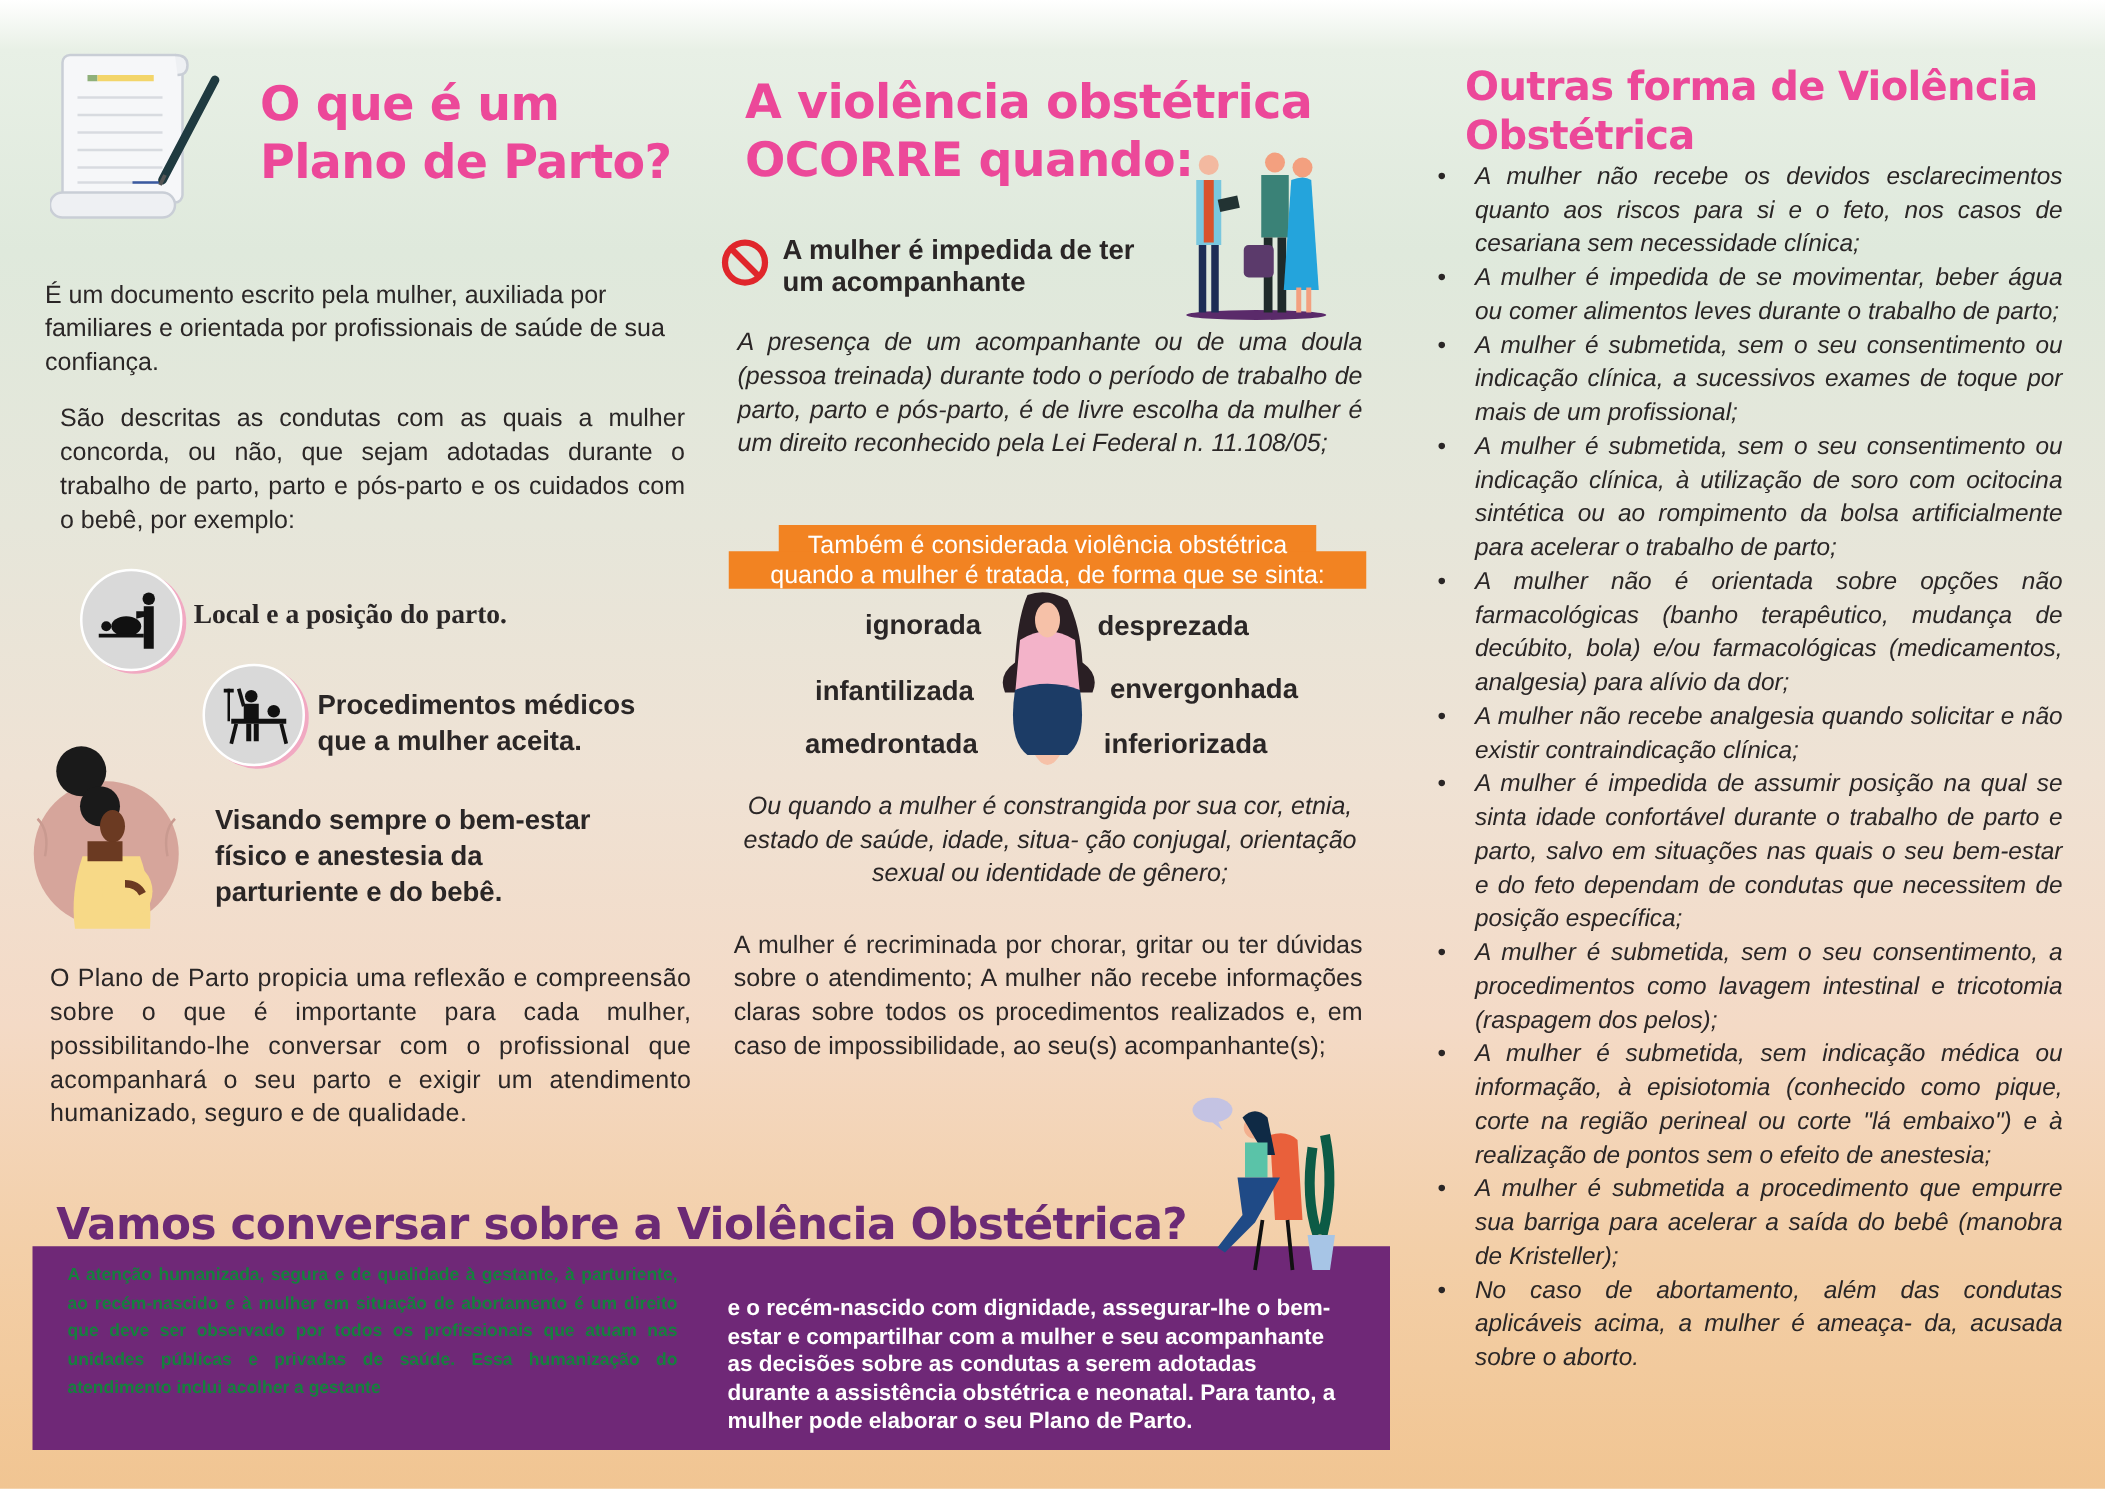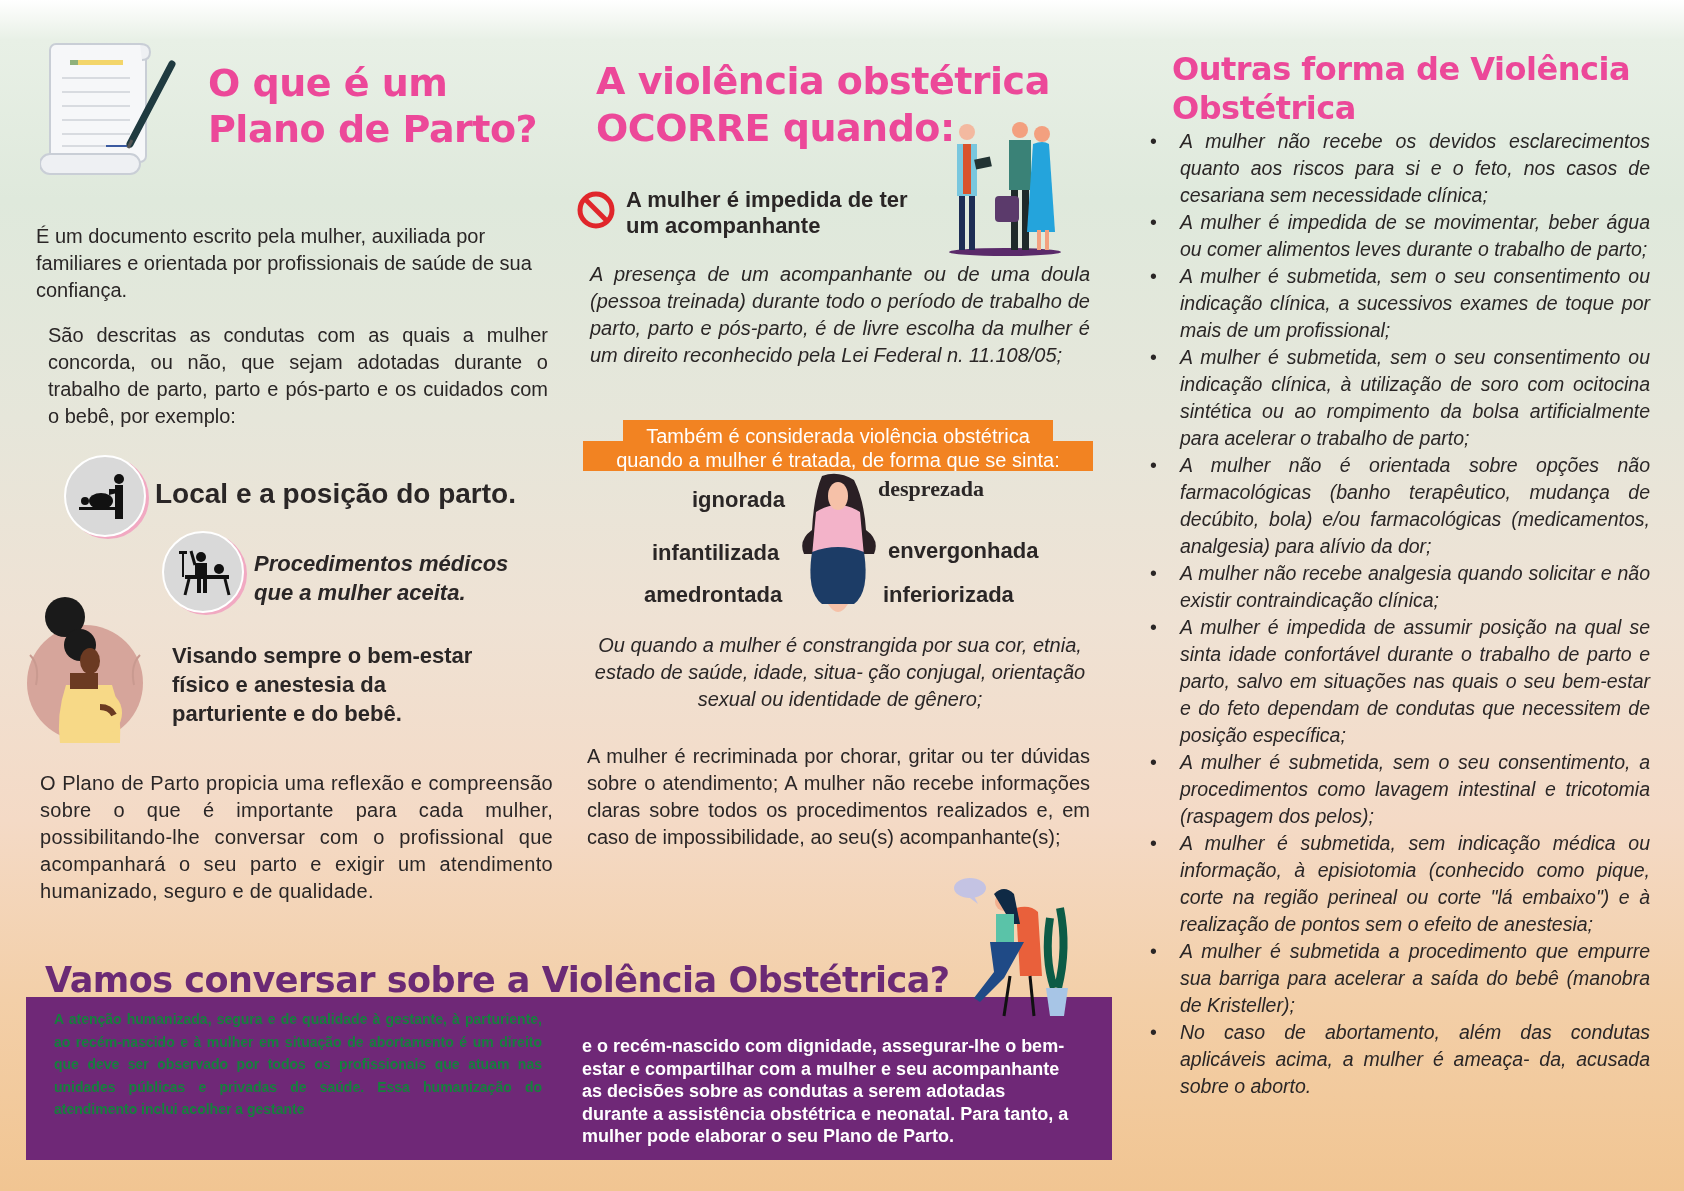--- a/index.html
+++ b/index.html
@@ -27,42 +27,42 @@
   #p1a { left: 36px; top: 223px; width: 500px; }
   #p1b { left: 48px; top: 322px; width: 500px; }
   .icon-circle {
     width: 82px; height: 82px; border-radius: 50%;
     background: #d9d9d9;
     border: 2px solid #fff;
     box-shadow: 3px 2px 0 #f1a9c2;
     display: flex; align-items: center; justify-content: center;
   }
   #circ1 { left: 64px; top: 455px; }
-  #feat1 { left: 155px; top: 478px; font-size: 28px; font-weight: bold; }
+  #feat1 { left: 155px; top: 478px; font-size: 22px; font-weight: bold; font-family: Liberation Serif, serif; }
   #circ2 { left: 162px; top: 531px; }
-  #feat2 { left: 254px; top: 549px; font-size: 22px; font-weight: bold; line-height: 29px; font-style: italic; }
+  #feat2 { left: 254px; top: 549px; font-size: 22px; font-weight: bold; line-height: 29px; }
   #pregnant { left: 10px; top: 595px; width: 160px; height: 150px; }
   #feat3 { left: 172px; top: 641px; font-size: 22px; font-weight: bold; line-height: 29px; }
   #p1c { left: 40px; top: 770px; width: 513px; letter-spacing: 0.3px; }
 
   
   #title2 { left: 596px; top: 58px; font-size: 38px; line-height: 47px; }
   #forbid-icon { left: 576px; top: 190px; width: 40px; height: 40px; }
   #forbid-text { left: 626px; top: 187px; font-size: 22px; font-weight: bold; line-height: 26px; }
   #family-illus { left: 945px; top: 118px; width: 120px; height: 140px; }
   #p2a { left: 590px; top: 261px; width: 500px; }
   #orange-banner { left: 583px; top: 420px; width: 510px; height: 52px; }
   #orange-top { position: absolute; left: 40px; top: 0; width: 430px; height: 28px; background: #f28322; }
   #orange-bot { position: absolute; left: 0; top: 21px; width: 510px; height: 30px; background: #f28322; }
   #orange-text { position: absolute; left: 0; top: 4px; width: 510px; text-align: center; color: #fff; font-size: 20px; line-height: 24px; }
   .feel { font-size: 22px; font-weight: bold; color: #2a2626; }
   #feel-ignorada { left: 692px; top: 487px; }
   #feel-infantilizada { left: 652px; top: 540px; }
   #feel-amedrontada { left: 644px; top: 582px; }
-  #feel-desprezada { left: 878px; top: 476px; font-family: Liberation Serif, serif; }
+  #feel-desprezada { left: 878px; top: 488px; }
   #feel-envergonhada { left: 888px; top: 538px; }
   #feel-inferiorizada { left: 883px; top: 582px; }
   #sad-woman { left: 792px; top: 472px; width: 92px; height: 160px; }
   #p2b { left: 590px; top: 632px; width: 500px; text-align: center; }
   #p2c { left: 587px; top: 743px; width: 503px; }
 
   
   #bottom-title { left: 45px; top: 960px; font-size: 35px; color: #6b2a75; }
   #purple-box { left: 26px; top: 997px; width: 1086px; height: 163px; background: #6f2877; }
   #pb-col1 { left: 54px; top: 1008px; width: 488px; color: #15803d; font-size: 14px; line-height: 22.6px; font-weight: bold; }

